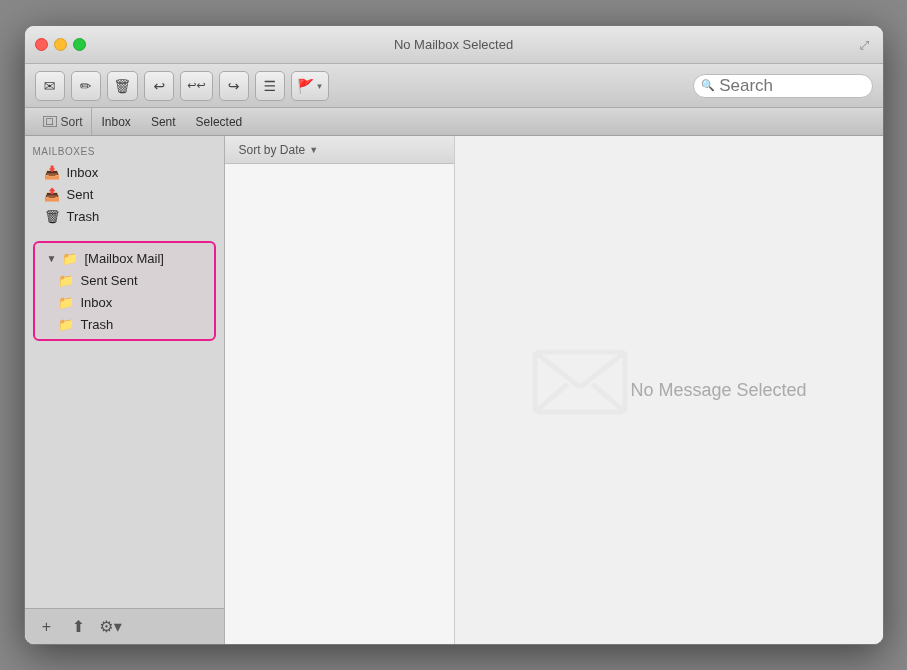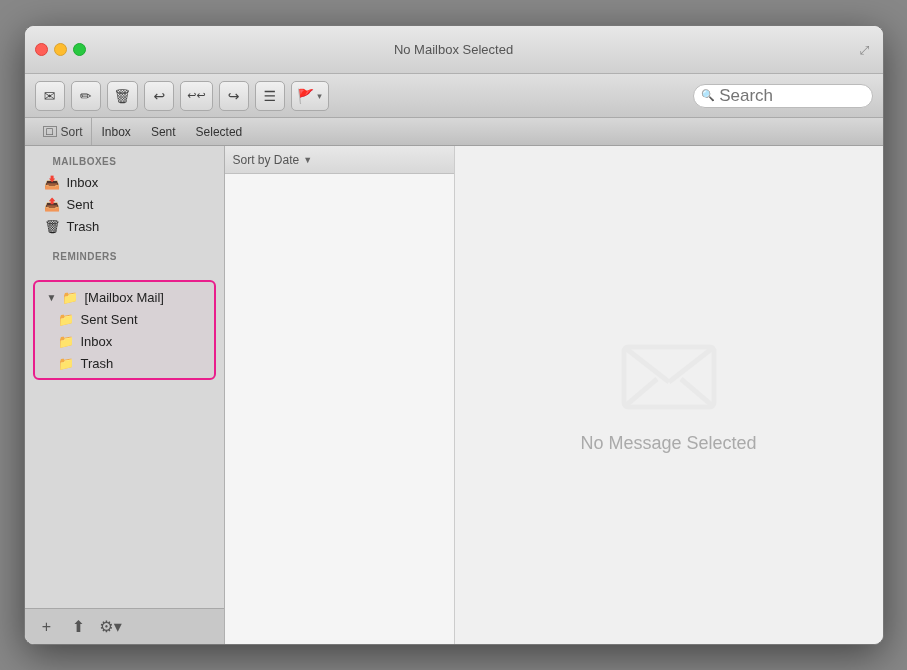--- a/index.html
+++ b/index.html
@@ -20,21 +20,21 @@
       border-radius: 10px;
       box-shadow: 0 10px 40px rgba(0,0,0,0.5);
       overflow: hidden;
       display: flex;
       flex-direction: column;
       border: 1px solid #777;
     }
 
     
     .titlebar {
-      height: 48px;
+      height: 38px;
       background: linear-gradient(to bottom, #e8e8e8, #d0d0d0);
       border-bottom: 1px solid #b0b0b0;
       display: flex;
       align-items: center;
       padding: 0 10px;
       position: relative;
       flex-shrink: 0;
     }
 
     .traffic-lights {
@@ -174,23 +174,23 @@
       flex-shrink: 0;
       overflow-y: auto;
     }
 
     .sidebar-section {
       padding: 8px 0 4px 0;
     }
 
     .sidebar-section-header {
       font-size: 10px;
-      font-weight: 700;
+      font-weight: 400;
       color: #777;
-      padding: 2px 12px 4px 28px;
+      padding: 2px 12px 4px 8px;
       text-transform: uppercase;
       letter-spacing: 0.5px;
     }
 
     .sidebar-item {
       display: flex;
       align-items: center;
       gap: 6px;
       padding: 3px 12px 3px 20px;
       font-size: 13px;
@@ -267,32 +267,32 @@
       flex-direction: column;
       flex-shrink: 0;
     }
 
     .message-list-header {
       height: 28px;
       background: linear-gradient(to bottom, #e8e8e8, #d8d8d8);
       border-bottom: 1px solid #c0c0c0;
       display: flex;
       align-items: center;
-      padding: 0 8px;
+      padding: 0 14px;
       font-size: 12px;
       color: #555;
       gap: 4px;
     }
 
     
     .message-pane {
       flex: 1;
       background: #f0f0f0;
       display: flex;
-      flex-direction: column;
+      flex-direction: row;
       align-items: center;
       justify-content: center;
     }
 
     .no-message-icon {
       width: 100px;
       height: 80px;
       margin-bottom: 16px;
       opacity: 0.18;
     }
@@ -377,23 +377,20 @@
         <div class="sidebar-item">
           <span class="item-icon">📤</span>
           <span>Sent</span>
         </div>
         <div class="sidebar-item">
           <span class="item-icon">🗑</span>
           <span>Trash</span>
         </div>
       </div>
 
-      <div class="sidebar-section">
-        <div class="sidebar-section-header">REMINDERS</div>
-      </div>
 
       <div class="sidebar-section">
 
         <div class="gmail-group">
           <div class="sidebar-item">
             <span class="arrow">▼</span>
             <span class="item-icon">📁</span>
             <span>[Mailbox Mail]</span>
           </div>
           <div class="sidebar-item sub">

